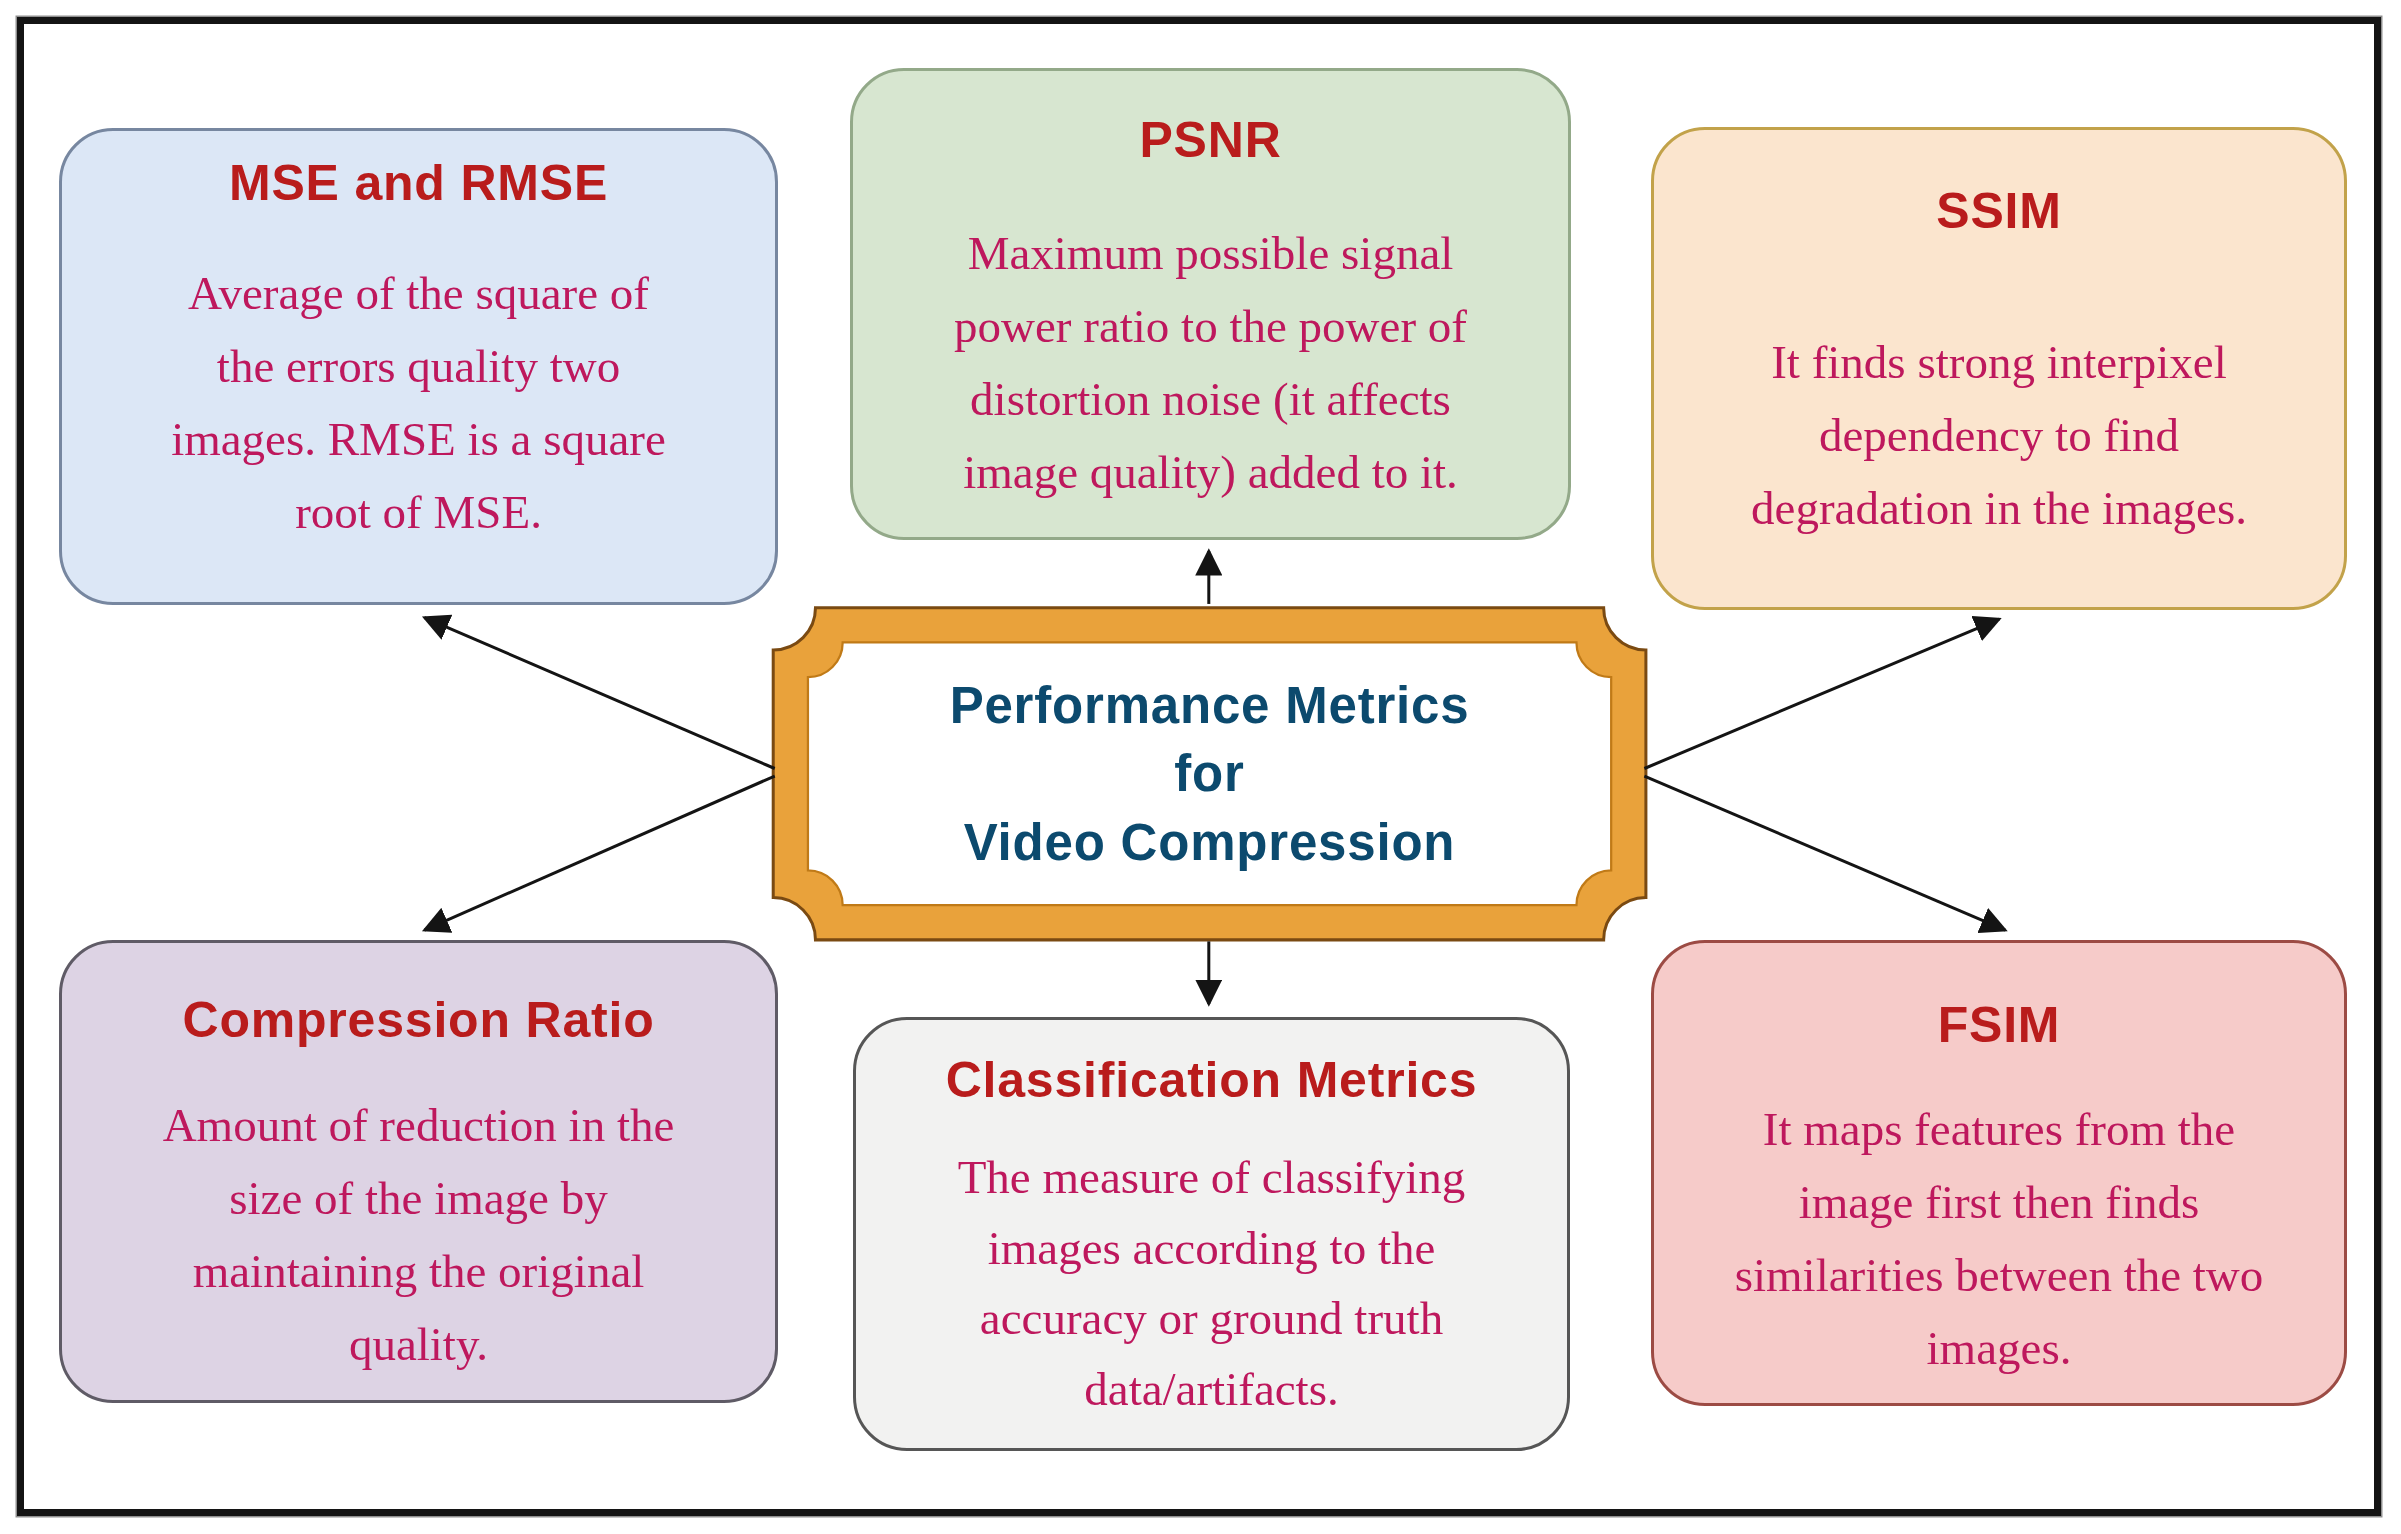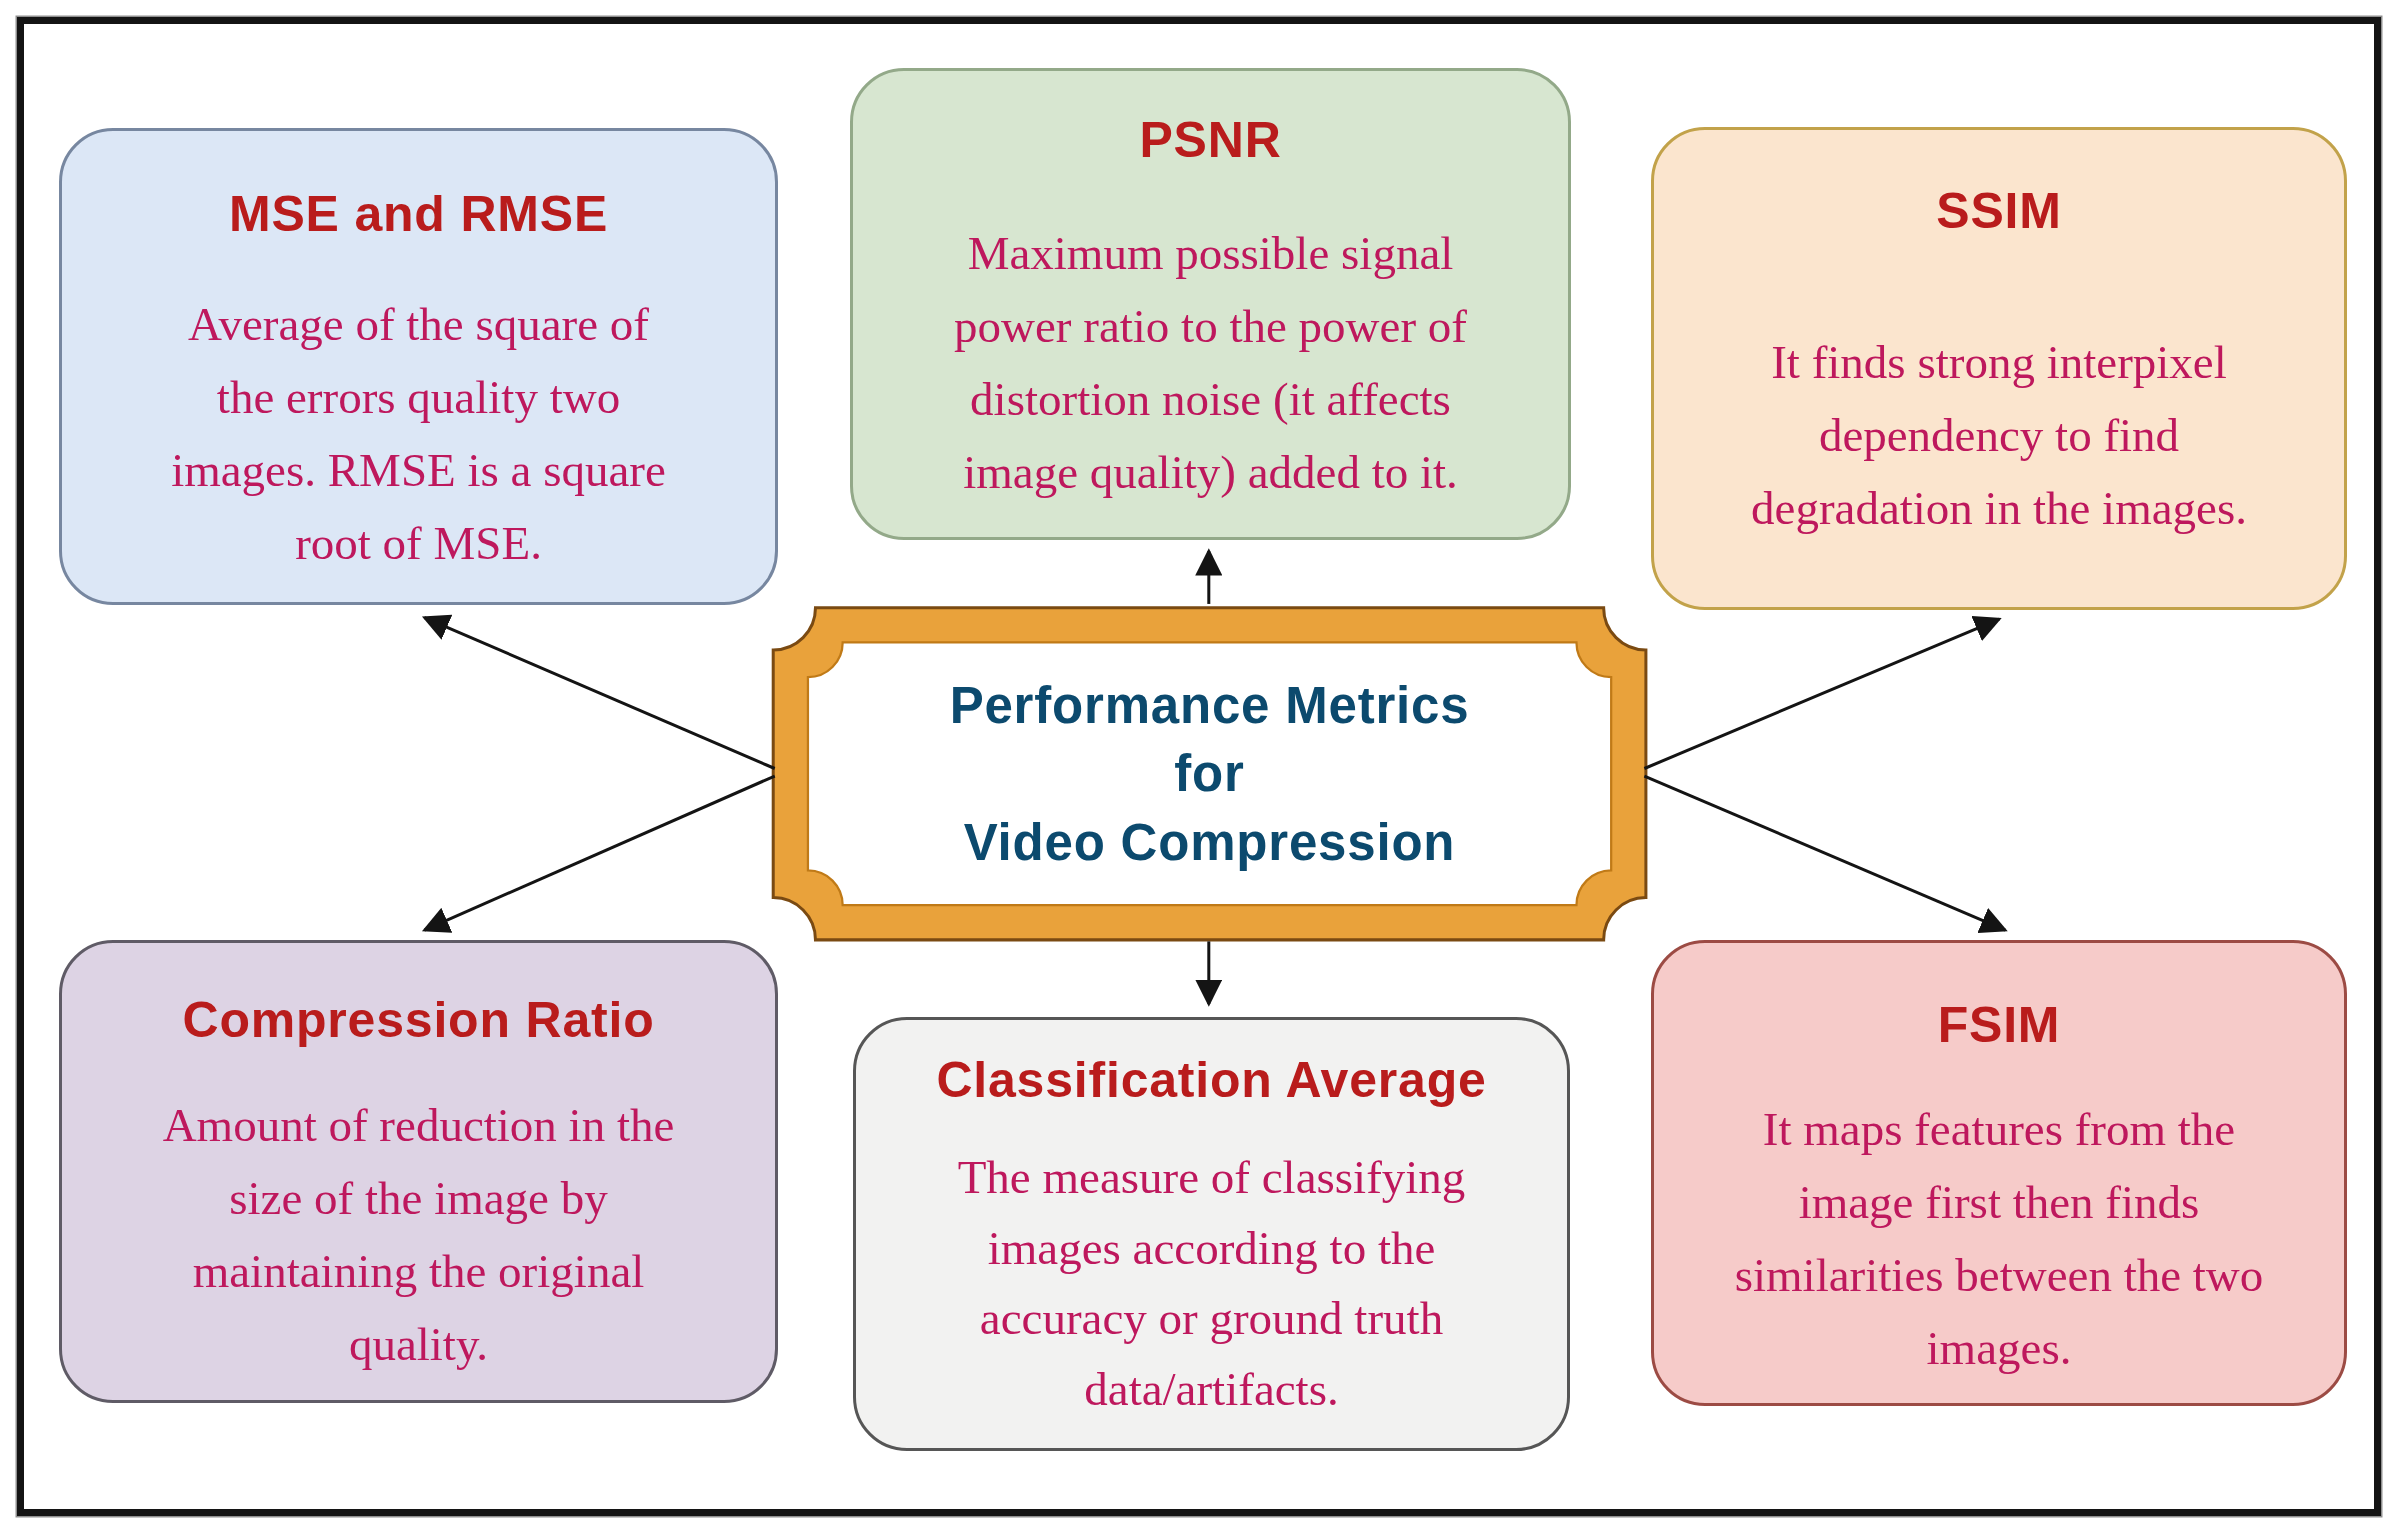--- a/index.html
+++ b/index.html
@@ -34,21 +34,21 @@
     letter-spacing:0.8px;
   }
   .node-body{
     font-family:"Liberation Serif",serif;
     font-size:47px;
     color:#be185d;
     line-height:1.55;
     white-space:pre-line;
   }
   
-  #node-mse  {left:59px;  top:128px;  width:719px; height:477px; padding-top:53px;}
+  #node-mse  {left:59px;  top:128px;  width:719px; height:477px; padding-top:22px;}
   #node-mse  .node-body{margin-top:44px;}
   #node-psnr {left:850px;top:68px;   width:721px; height:472px; padding-top:39px;}
   #node-psnr .node-body{margin-top:47px;}
   #node-ssim {left:1651px;top:127px;  width:696px; height:483px; padding-top:51px;}
   #node-ssim .node-body{margin-top:85px;}
   #node-cr   {left:59px;  top:940px; width:719px; height:463px; padding-top:47px;}
   #node-cr   .node-body{margin-top:39px;}
   #node-ca   {left:853px;top:1017px; width:717px; height:434px; padding-top:30px;}
   #node-ca   .node-body{margin-top:32px;line-height:1.5;}
   #node-fsim {left:1651px;top:940px; width:696px; height:466px; padding-top:52px;}
@@ -101,21 +101,21 @@
   </div>
 
   <div class="node" id="node-ssim" style="background-color: rgb(251, 229, 206); border-color: rgb(194, 162, 74);">
     <div class="node-title">SSIM</div>
     <div class="node-body">It finds strong interpixel
 dependency to find
 degradation in the images.</div>
   </div>
 
   <div class="node" id="node-ca" style="background-color: rgb(242, 242, 241); border-color: rgb(86, 86, 86);">
-    <div class="node-title">Classification Average</div>
+    <div class="node-title">Classification Metrics</div>
     <div class="node-body">The measure of classifying
 images according to the
 accuracy or ground truth
 data/artifacts.</div>
   </div>
 
   <div class="node" id="node-fsim" style="background-color: rgb(246, 203, 201); border-color: rgb(156, 75, 68);">
     <div class="node-title">FSIM</div>
     <div class="node-body">It maps features from the
 image first then finds

